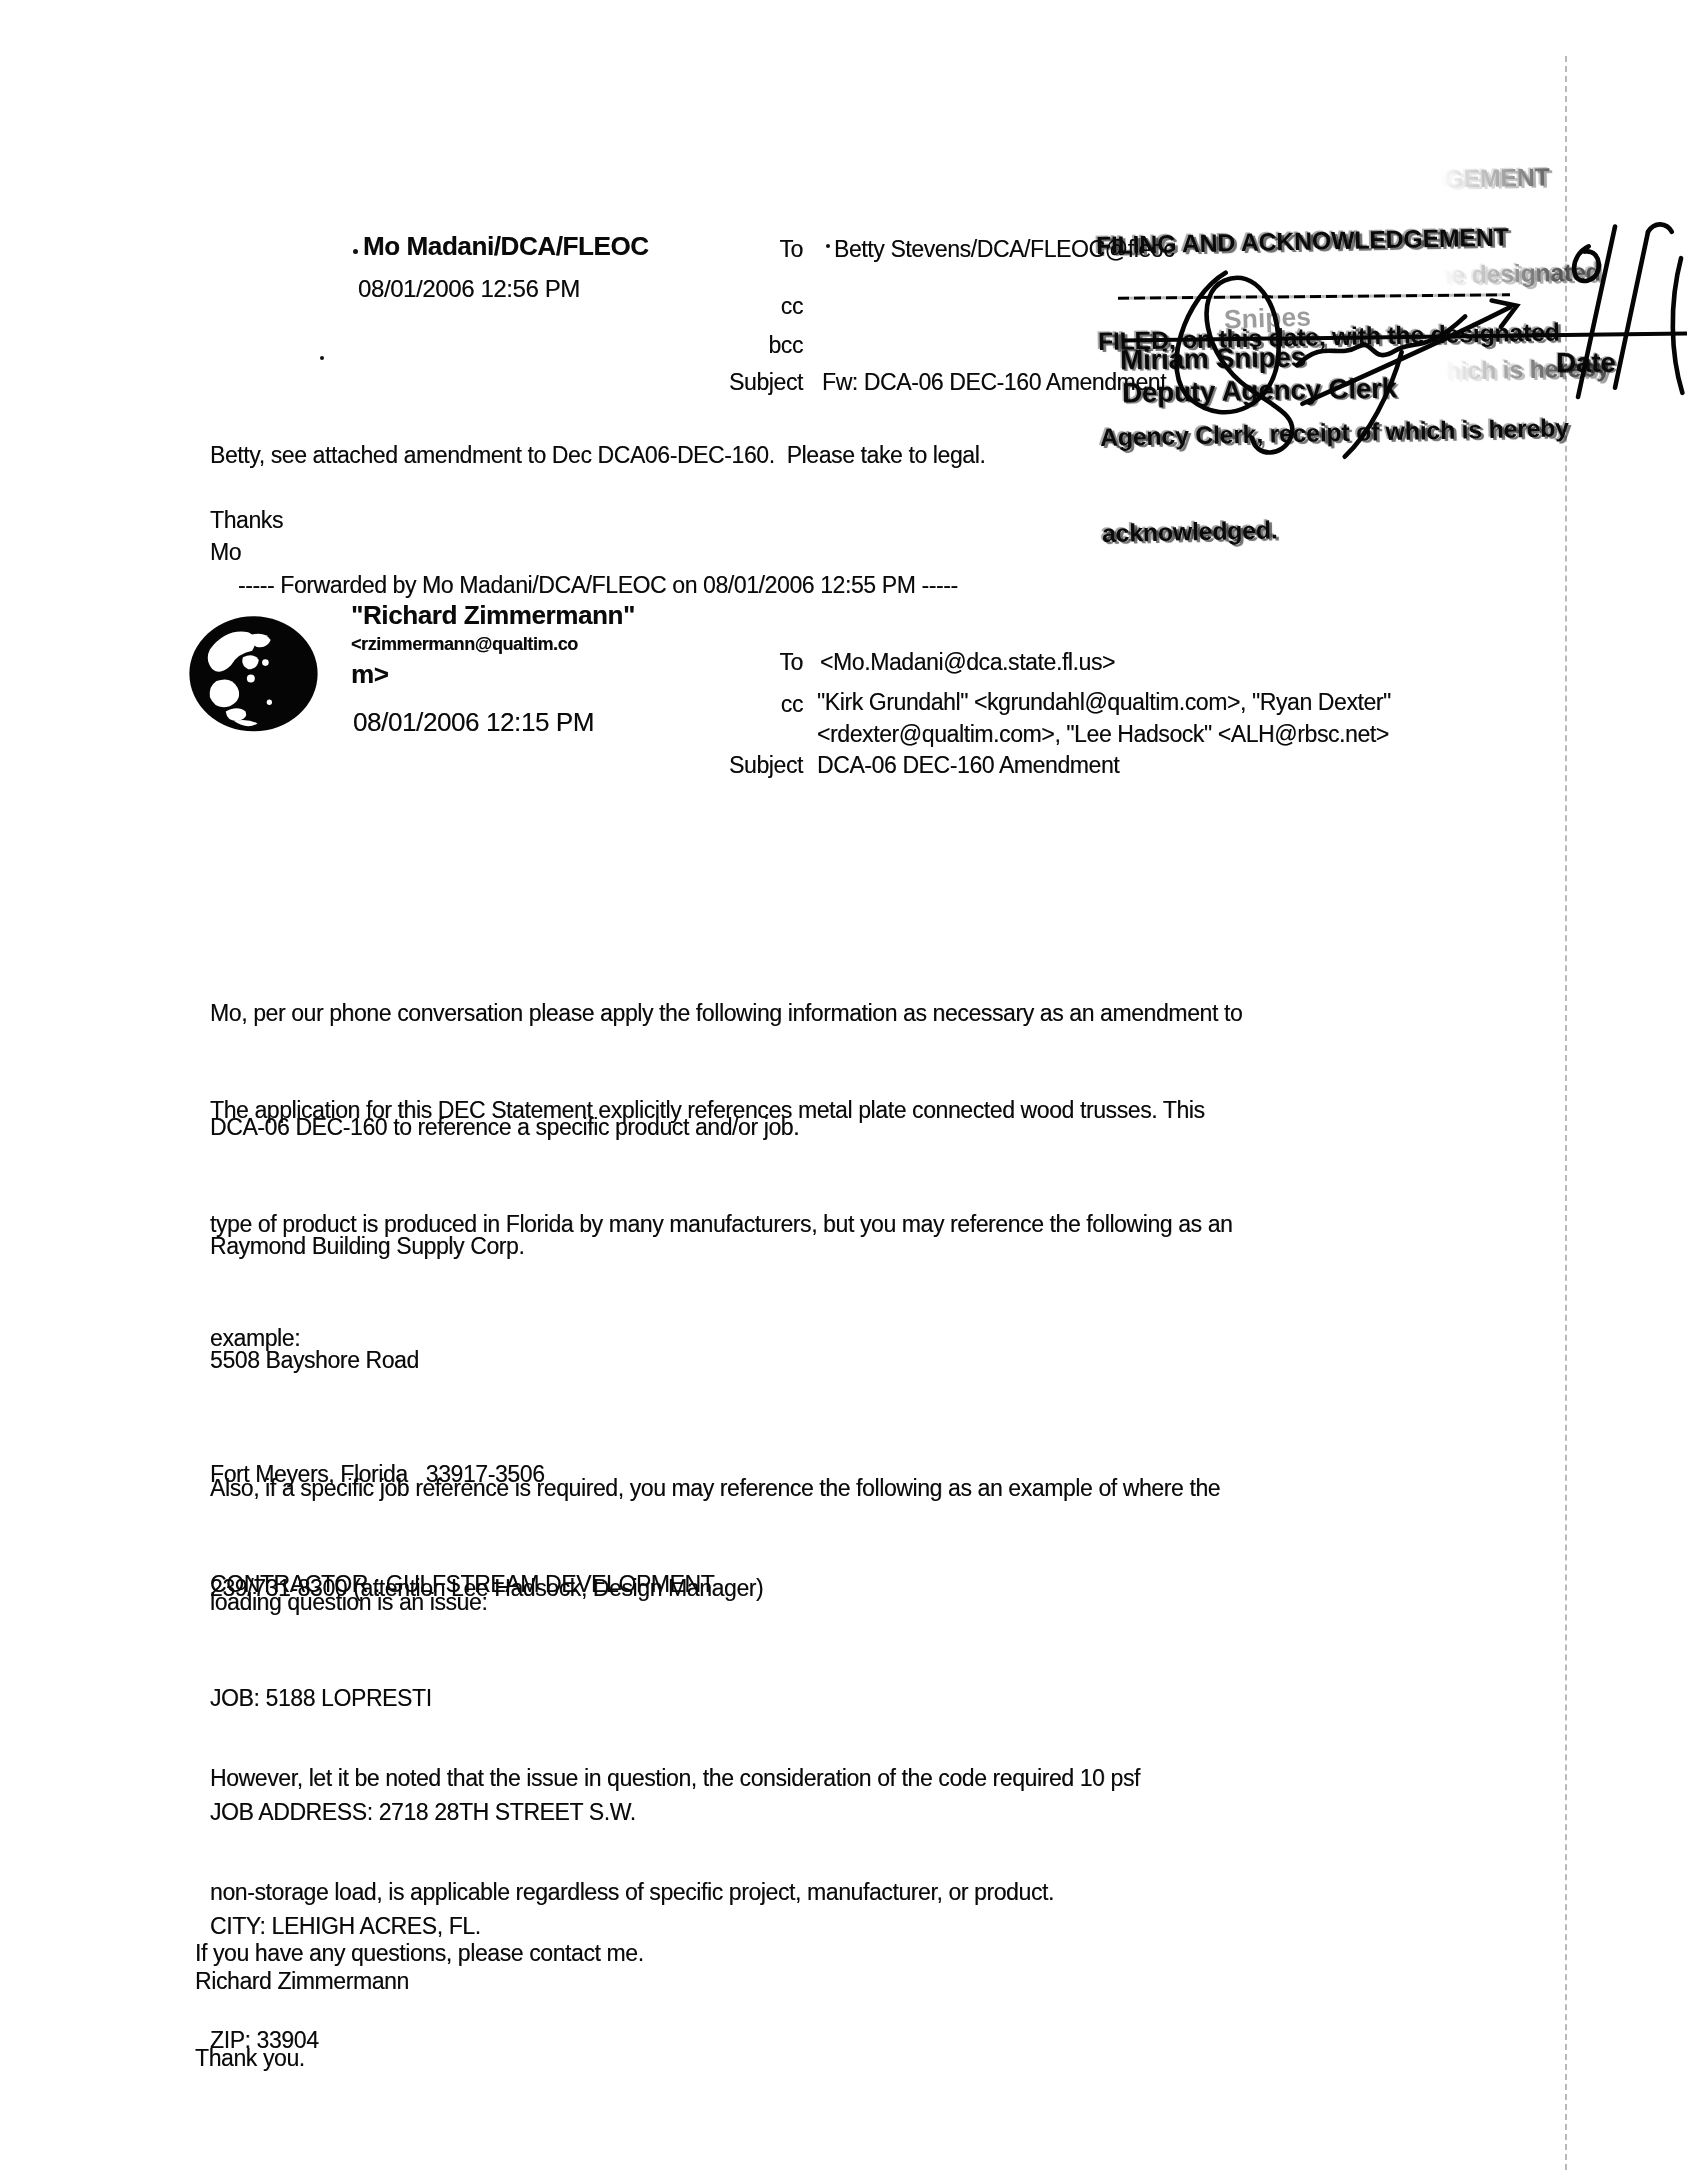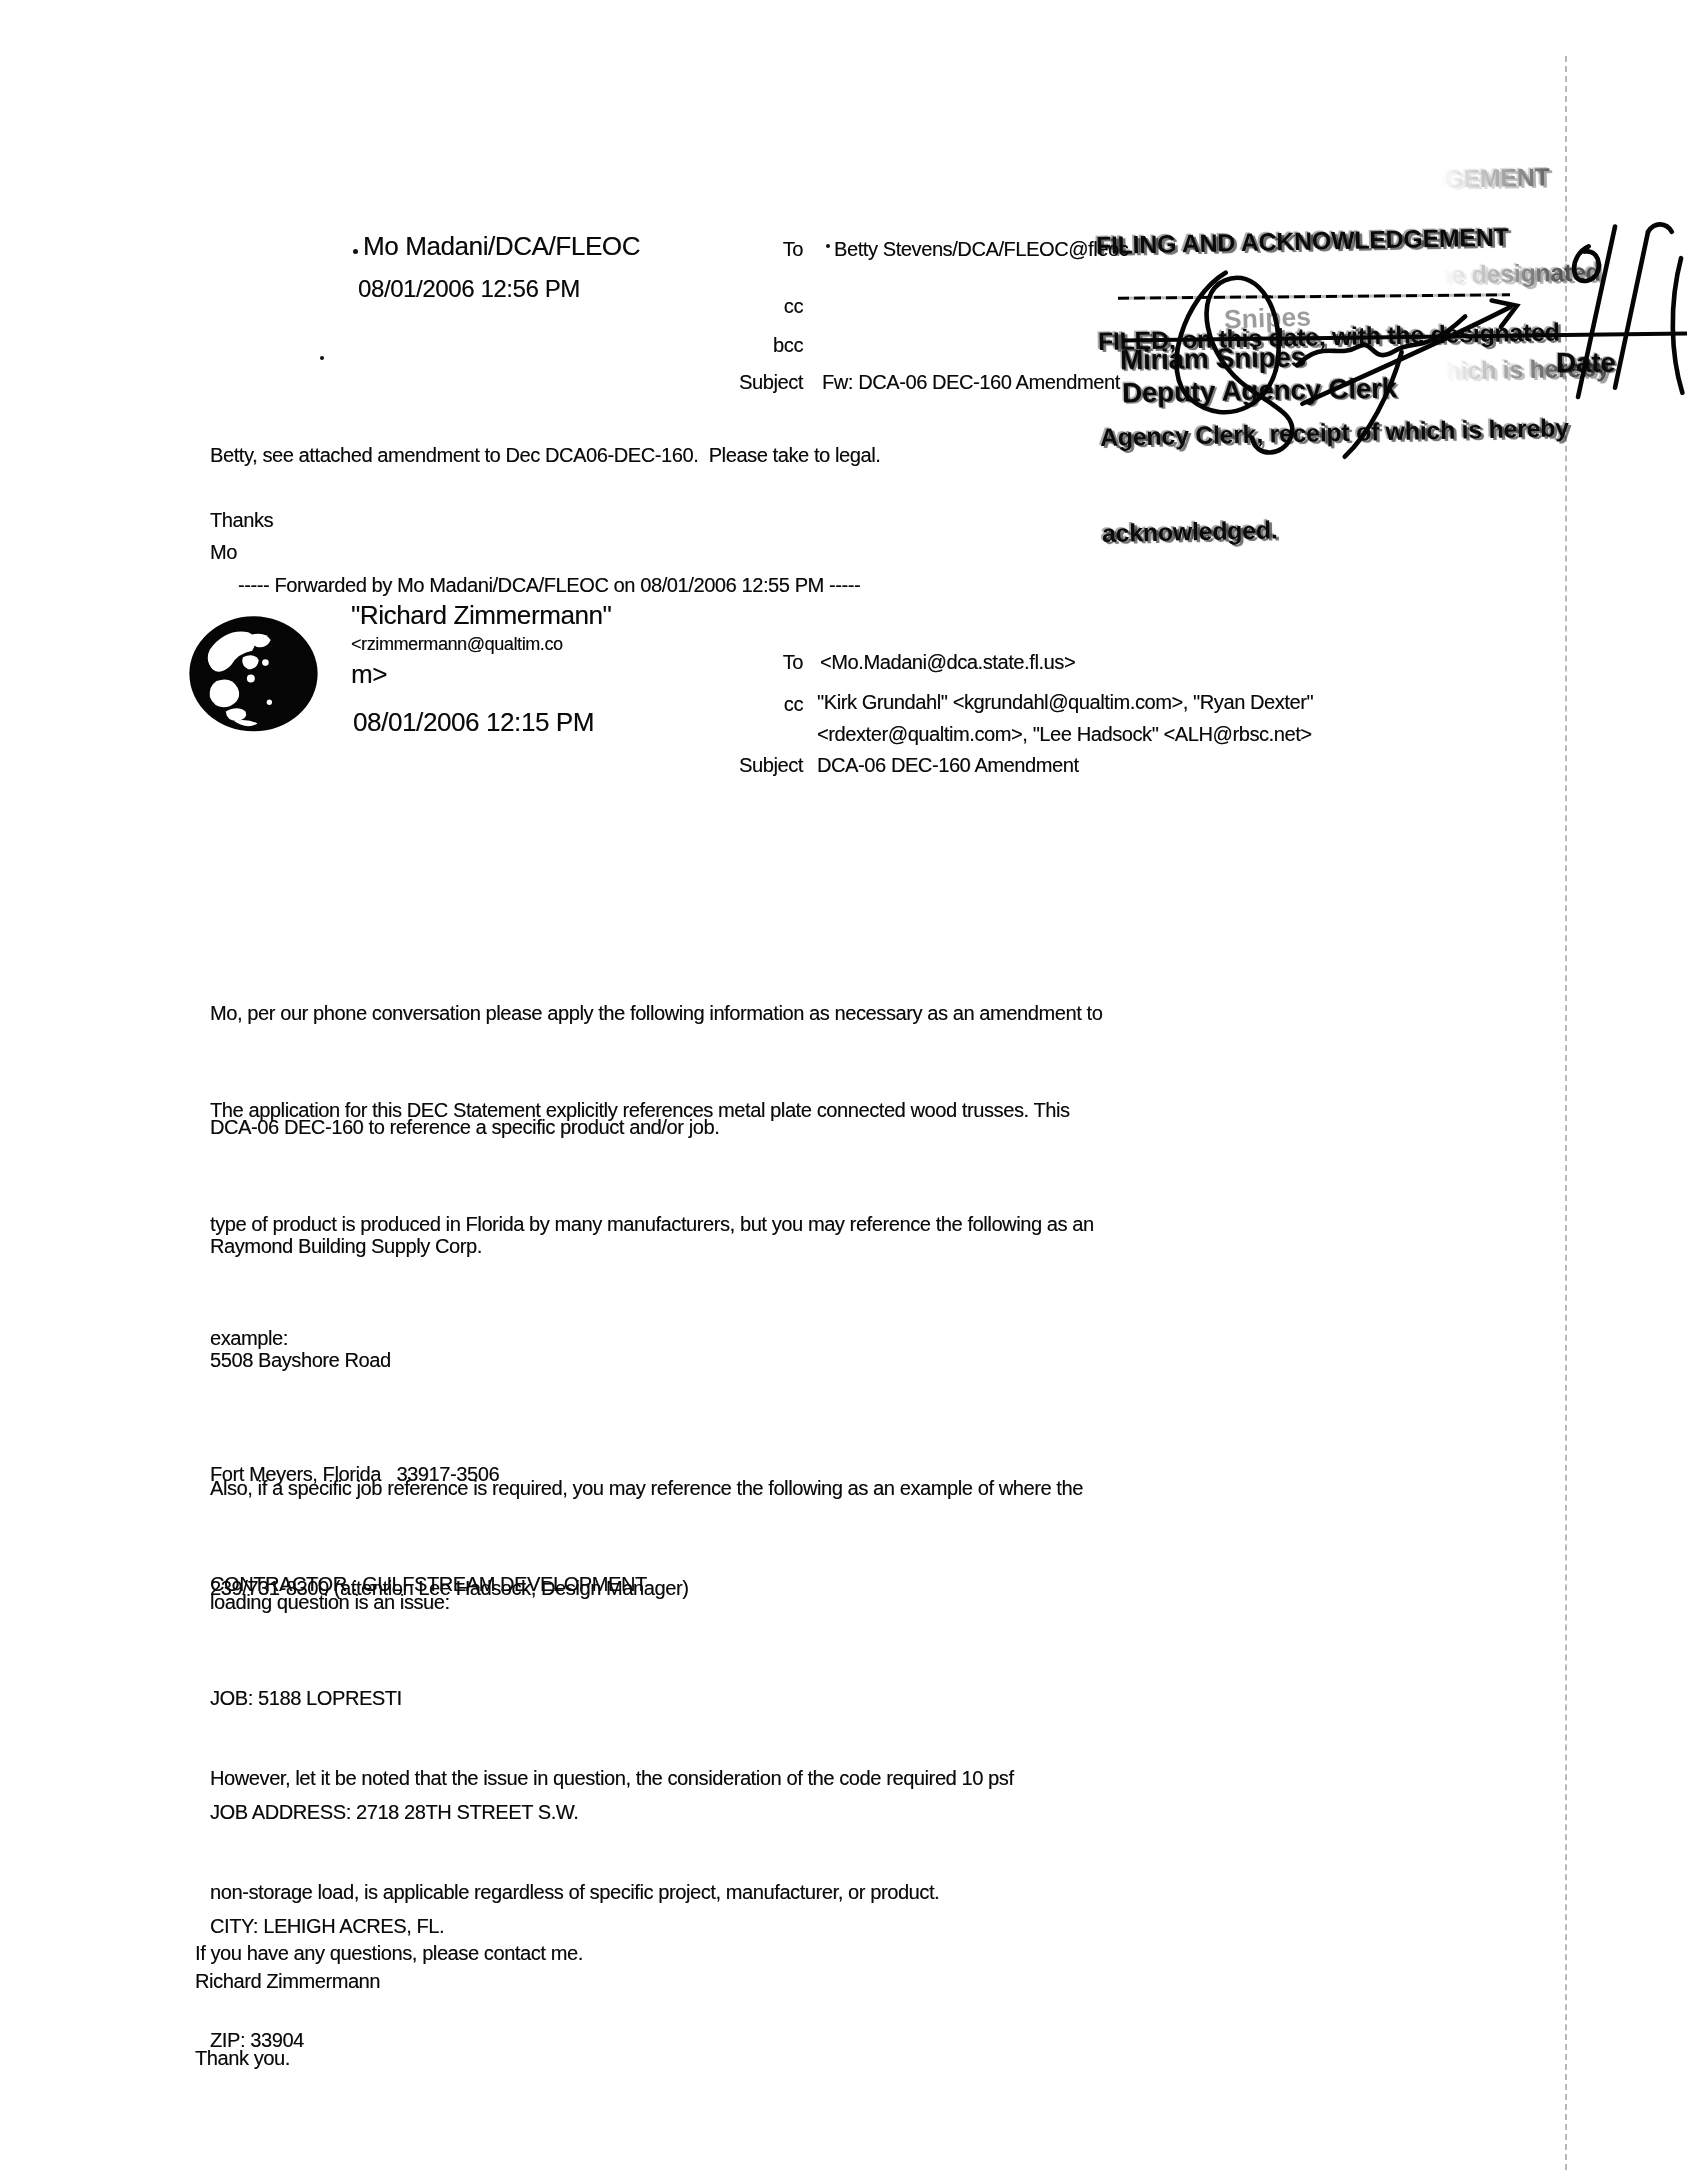--- a/index.html
+++ b/index.html
@@ -1,22 +1,22 @@
 <!DOCTYPE html>
 <html style="font-size:10.6px"><head>
 <meta charset="utf-8">
 <style>
   html,body{margin:0;padding:0;background:#d9d9d9;}
   .doc{
     position:relative;width:1690px;height:2183px;background:#ffffff;
     font-family:"Liberation Sans",sans-serif;color:#0a0a0a;overflow:hidden;
   }
-  .t{position:absolute;white-space:pre;font-size:20px;line-height:37px;letter-spacing:-0.4px;
+  .t{position:absolute;white-space:pre;font-size:23px;line-height:37px;letter-spacing:-0.4px;
      text-shadow:0.3px 0.3px 0 rgba(0,0,0,0.45);}
-  .b{font-weight:normal;}
+  .b{font-weight:bold;}
   .hdr-label{text-align:right;width:93px;}
   .para div{white-space:pre;}
   
   .stamp{
     position:absolute;left:1099px;top:159px;width:583px;
     font-weight:bold;font-size:25px;line-height:32px;letter-spacing:-0.3px;white-space:pre;
     transform:rotate(-1.2deg);
     text-shadow:2.7px 2px 0.7px rgba(0,0,0,0.55), -2px -1.3px 0.7px rgba(0,0,0,0.35);
   }
   .stamp-ghost{

